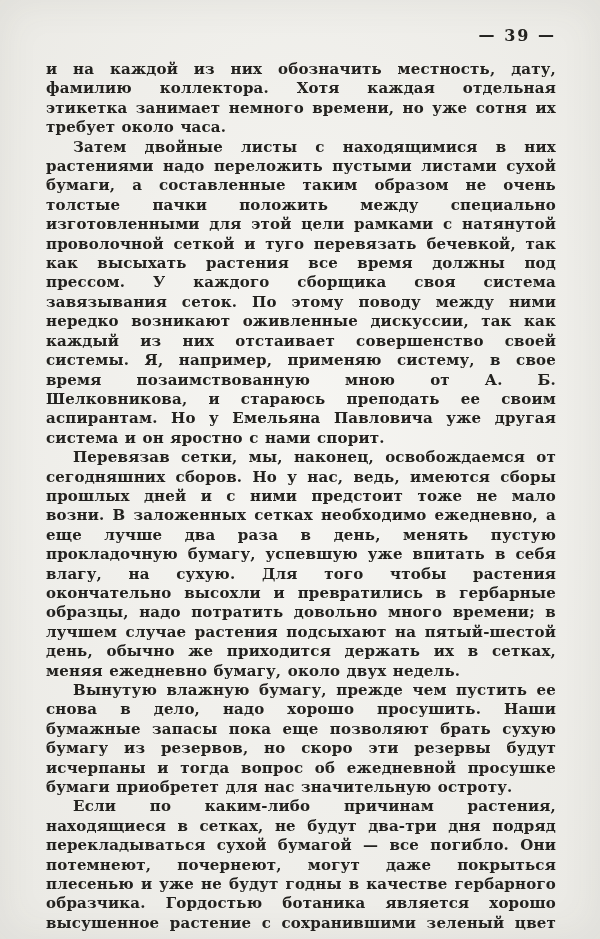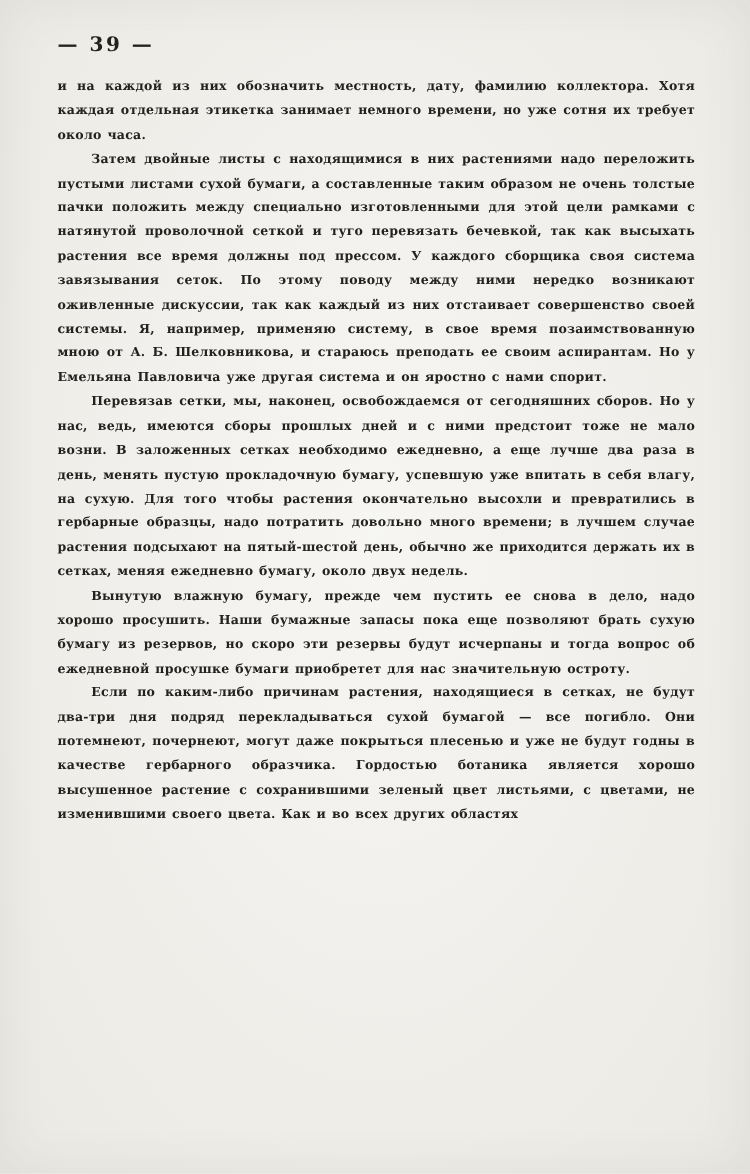--- a/index.html
+++ b/index.html
@@ -18,32 +18,32 @@
     box-sizing: border-box;
     width: 600px;
     height: 939px;
     padding: 26px 44px 20px 46px;
     background:
       radial-gradient(ellipse at 50% 45%, rgba(255,255,255,0.35), rgba(0,0,0,0.03) 95%),
       #f2f1ec;
     box-shadow: inset 0 0 40px rgba(80,75,60,0.08);
   }
   .page-number {
-    text-align: left;
+    text-align: right;
     font-size: 16px;
     font-weight: bold;
     letter-spacing: 2px;
     margin: 0 0 15px 0;
     color: #23221f;
   }
   .text-block p {
     margin: 0;
     text-align: justify;
     text-indent: 27px;
-    font-size: 10px;
+    font-size: 15px;
     font-weight: bold;
     line-height: 19.4px;
     letter-spacing: 0.2px;
     word-spacing: 1px;
     color: #23221f;
   }
   .text-block p.continuation {
     text-indent: 0;
   }
 </style>

